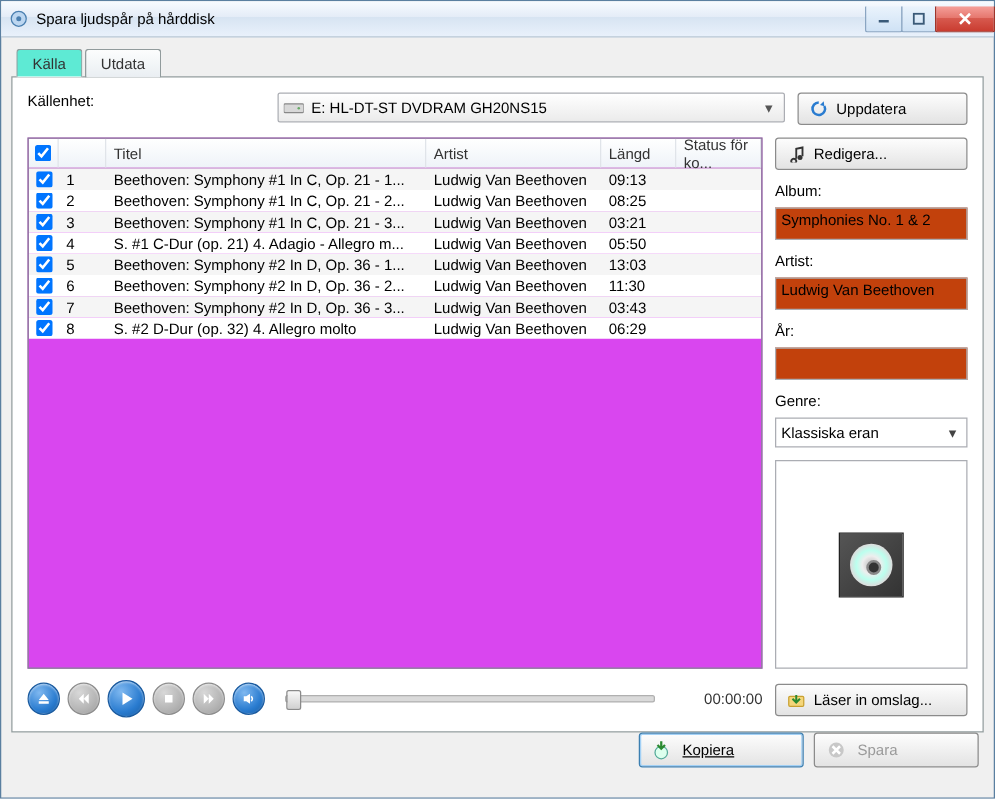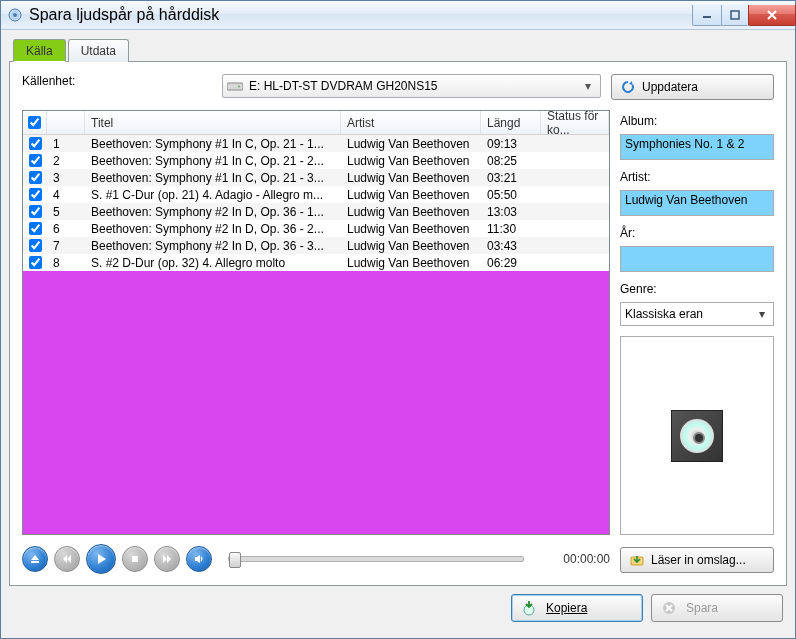--- a/index.html
+++ b/index.html
@@ -1,28 +1,28 @@
 <!DOCTYPE html>
 <html><head>
 <meta charset="utf-8">
 <style>
 html,body{margin:0;padding:0;font-family:"Segoe UI",Tahoma,sans-serif;font-size:12px;color:#000;background:#fff}
 .window{width:796px;height:639px;box-sizing:border-box;background:#f0f0f0;border:1px solid #5a7fa0;display:flex;flex-direction:column}
 .titlebar{height:28px;background:linear-gradient(to bottom,#f7fbff 0%,#e4ecf7 45%,#d7e4f2 46%,#e9f1fb 100%);display:flex;align-items:center;border-bottom:1px solid #b8c7d8}
 .titlebar .app-icon{width:16px;height:16px;margin:0 6px;display:flex;align-items:center;justify-content:center}
-.titlebar .title{flex:1;font-size:16px;color:#000}
+.titlebar .title{flex:1;font-size:12px;color:#000}
 .win-btns{display:flex;align-items:stretch;height:20px;margin-top:-1px;margin-right:-1px}
 .win-btn{width:28px;height:20px;border:1px solid #8aa5c2;border-top:none;background:linear-gradient(to bottom,#eaf3fc,#cfe2f5);display:flex;align-items:center;justify-content:center;margin-left:-1px;border-bottom-left-radius:2px;border-bottom-right-radius:2px}
 .win-btn.max{width:26px}
 .win-btn.close{width:46px;background:linear-gradient(to bottom,#f5a09a 0%,#e6786f 45%,#d85b50 46%,#c93c30 100%);border-color:#a0342a}
 .win-btn svg{display:block}
 .client{flex:1;padding:8px;display:flex;flex-direction:column;min-height:0}
 .tabs{display:flex;gap:2px;padding-left:4px}
 .tab{padding:4px 12px 3px;border:1px solid #919b9c;border-bottom:none;background:linear-gradient(to bottom,#fcfdfd,#e9eef2);border-top-left-radius:3px;border-top-right-radius:3px;position:relative;top:1px;color:#333}
-.tab.active{background:#84cc16;border-bottom:1px solid #fff;z-index:2}
+.tab.active{background:#5eead4;border-bottom:1px solid #fff;z-index:2}
 .tab-panel{flex:1;border:1px solid #919b9c;background:#fff;padding:12px;display:flex;flex-direction:column;min-height:0}
 .top-row{display:flex;align-items:flex-start;gap:10px;margin-bottom:10px}
 .label{color:#000}
 .combo{flex:1;height:22px;border:1px solid #abadb3;background:linear-gradient(to bottom,#fff,#ebebeb);display:flex;align-items:center;padding:0 4px;border-radius:2px}
 .combo .drive-icon{width:16px;height:16px;margin-right:6px;display:flex;align-items:center;justify-content:center}
 .combo .combo-text{flex:1;color:#000}
 .combo .combo-arrow{width:16px;text-align:center;color:#555}
 .side-col{width:154px;display:flex;flex-direction:column;gap:6px}
 .btn{height:24px;border:1px solid #8b8b8b;background:linear-gradient(to bottom,#fdfdfd,#e3e3e3);border-radius:3px;display:flex;align-items:center;padding:0 8px;gap:6px;color:#000}
 .btn .btn-icon{width:16px;height:16px;display:flex;align-items:center;justify-content:center}
@@ -46,29 +46,29 @@
 input[type=checkbox]{margin:0;width:13px;height:13px}
 .player{display:flex;align-items:center;gap:6px;margin-top:10px;height:28px}
 .pbtn{width:24px;height:24px;border-radius:50%;background:radial-gradient(circle at 35% 30%,#7fb8f0,#2a7cd0 60%,#1559a0);border:1px solid #1a5a9e;display:flex;align-items:center;justify-content:center;box-shadow:inset 0 1px 2px rgba(255,255,255,.6)}
 .pbtn.big{width:28px;height:28px}
 .pbtn.dis{background:radial-gradient(circle at 35% 30%,#d8d8d8,#b5b5b5 60%,#9a9a9a);border-color:#8c8c8c}
 .pbtn svg{display:block}
 .slider{flex:1;height:4px;background:#dadada;border:1px solid #b0b0b0;border-radius:2px;margin:0 10px;position:relative}
 .slider .thumb{position:absolute;left:0;top:-5px;width:10px;height:14px;background:linear-gradient(to bottom,#f8f8f8,#d0d0d0);border:1px solid #8a8a8a;border-radius:2px}
 .time{color:#333;width:70px;text-align:right}
 .field-label{color:#000;margin-top:4px}
-.text-input{height:20px;border:1px solid #abadb3;background:#7dd3fc;padding:2px 4px;color:#000}
+.text-input{height:20px;border:1px solid #abadb3;background:#c2410c;padding:2px 4px;color:#000}
 .select{height:22px;border:1px solid #abadb3;background:#fff;display:flex;align-items:center;padding:0 4px}
 .select .sel-text{flex:1}
 .select .sel-arrow{width:14px;text-align:center;color:#444}
 .art-box{flex:1;border:1px solid #abadb3;background:#fff;display:flex;align-items:center;justify-content:center;margin-top:4px}
 .cd-case{width:50px;height:50px;background:linear-gradient(135deg,#555,#333);border:1px solid #222;display:flex;align-items:center;justify-content:center}
 .cd{width:34px;height:34px;border-radius:50%;background:radial-gradient(circle,#fff 0%,#ccc 10%,#eee 30%,#bfe 50%,#ddd 70%,#bbb 100%);position:relative}
 .cd::after{content:"";position:absolute;left:50%;top:50%;width:8px;height:8px;margin:-4px 0 0 -4px;background:#333;border-radius:50%;border:2px solid #888}
-.bottom-bar{height:44px;display:flex;align-items:center;justify-content:flex-end;gap:8px;padding:0 4px}
+.bottom-bar{height:44px;display:flex;justify-content:flex-end;gap:8px;padding:0 4px}
 .big-btn{width:114px;height:26px;border:1px solid #8b8b8b;background:linear-gradient(to bottom,#fdfdfd,#e3e3e3);border-radius:3px;display:flex;align-items:center;padding:0 8px;gap:8px;color:#000}
 .big-btn.primary{border:1px solid #3c7fb1;box-shadow:0 0 0 1px #a2d0f5 inset}
 .big-btn.disabled{color:#9a9a9a}
 .big-btn .btn-icon{width:18px;height:18px;display:flex;align-items:center;justify-content:center}
 .und{text-decoration:underline}
 </style>
 </head>
 <body>
 
 <div class="window">
@@ -111,21 +111,21 @@
         <div class="combo">
           <span class="drive-icon">
             <svg width="16" height="12" viewBox="0 0 16 12">
                 <rect x="0" y="3" width="16" height="7" rx="1" fill="#d8d8d8" stroke="#888"></rect>
                 <circle cx="12" cy="6.5" r="1" fill="#6a6"></circle>
               </svg>
           </span>
           <span class="combo-text">E: HL-DT-ST DVDRAM GH20NS15</span>
           <span class="combo-arrow">▾</span>
         </div>
-        <div class="side-col" style="width:163px">
+        <div class="side-col" style="width:136px">
           <div class="btn">
             <span class="btn-icon">
               <svg width="14" height="14" viewBox="0 0 14 14">
                   <path d="M7 2a5 5 0 1 0 4.5 2.8" fill="none" stroke="#2a7cd0" stroke-width="2"></path>
                   <path d="M11 1 L11.5 5 L8 4 Z" fill="#2a7cd0"></path>
                 </svg>
             </span>
             <span>Uppdatera</span>
           </div>
         </div>
@@ -261,20 +261,29 @@
                 </svg>
               </div>
             <div class="slider">
                 <div class="thumb"></div>
               </div>
             <div class="time">00:00:00</div>
           </div>
         </div>
 
         <div class="side-col">
+          <div class="btn">
+            <span class="btn-icon">
+              <svg width="14" height="14" viewBox="0 0 14 14">
+                  <path d="M5 11 a2 2 0 1 0 0.01 0 M7 11 V3 L12 2 V9" fill="none" stroke="#333" stroke-width="1.5"></path>
+                  <circle cx="10" cy="10" r="2" fill="#333"></circle>
+                </svg>
+            </span>
+            <span>Redigera...</span>
+          </div>
 
           <div class="field-label">Album:</div>
           <div class="text-input">Symphonies No. 1 &amp; 2</div>
 
           <div class="field-label">Artist:</div>
           <div class="text-input">Ludwig Van Beethoven</div>
 
           <div class="field-label">År:</div>
           <div class="text-input"></div>
 

